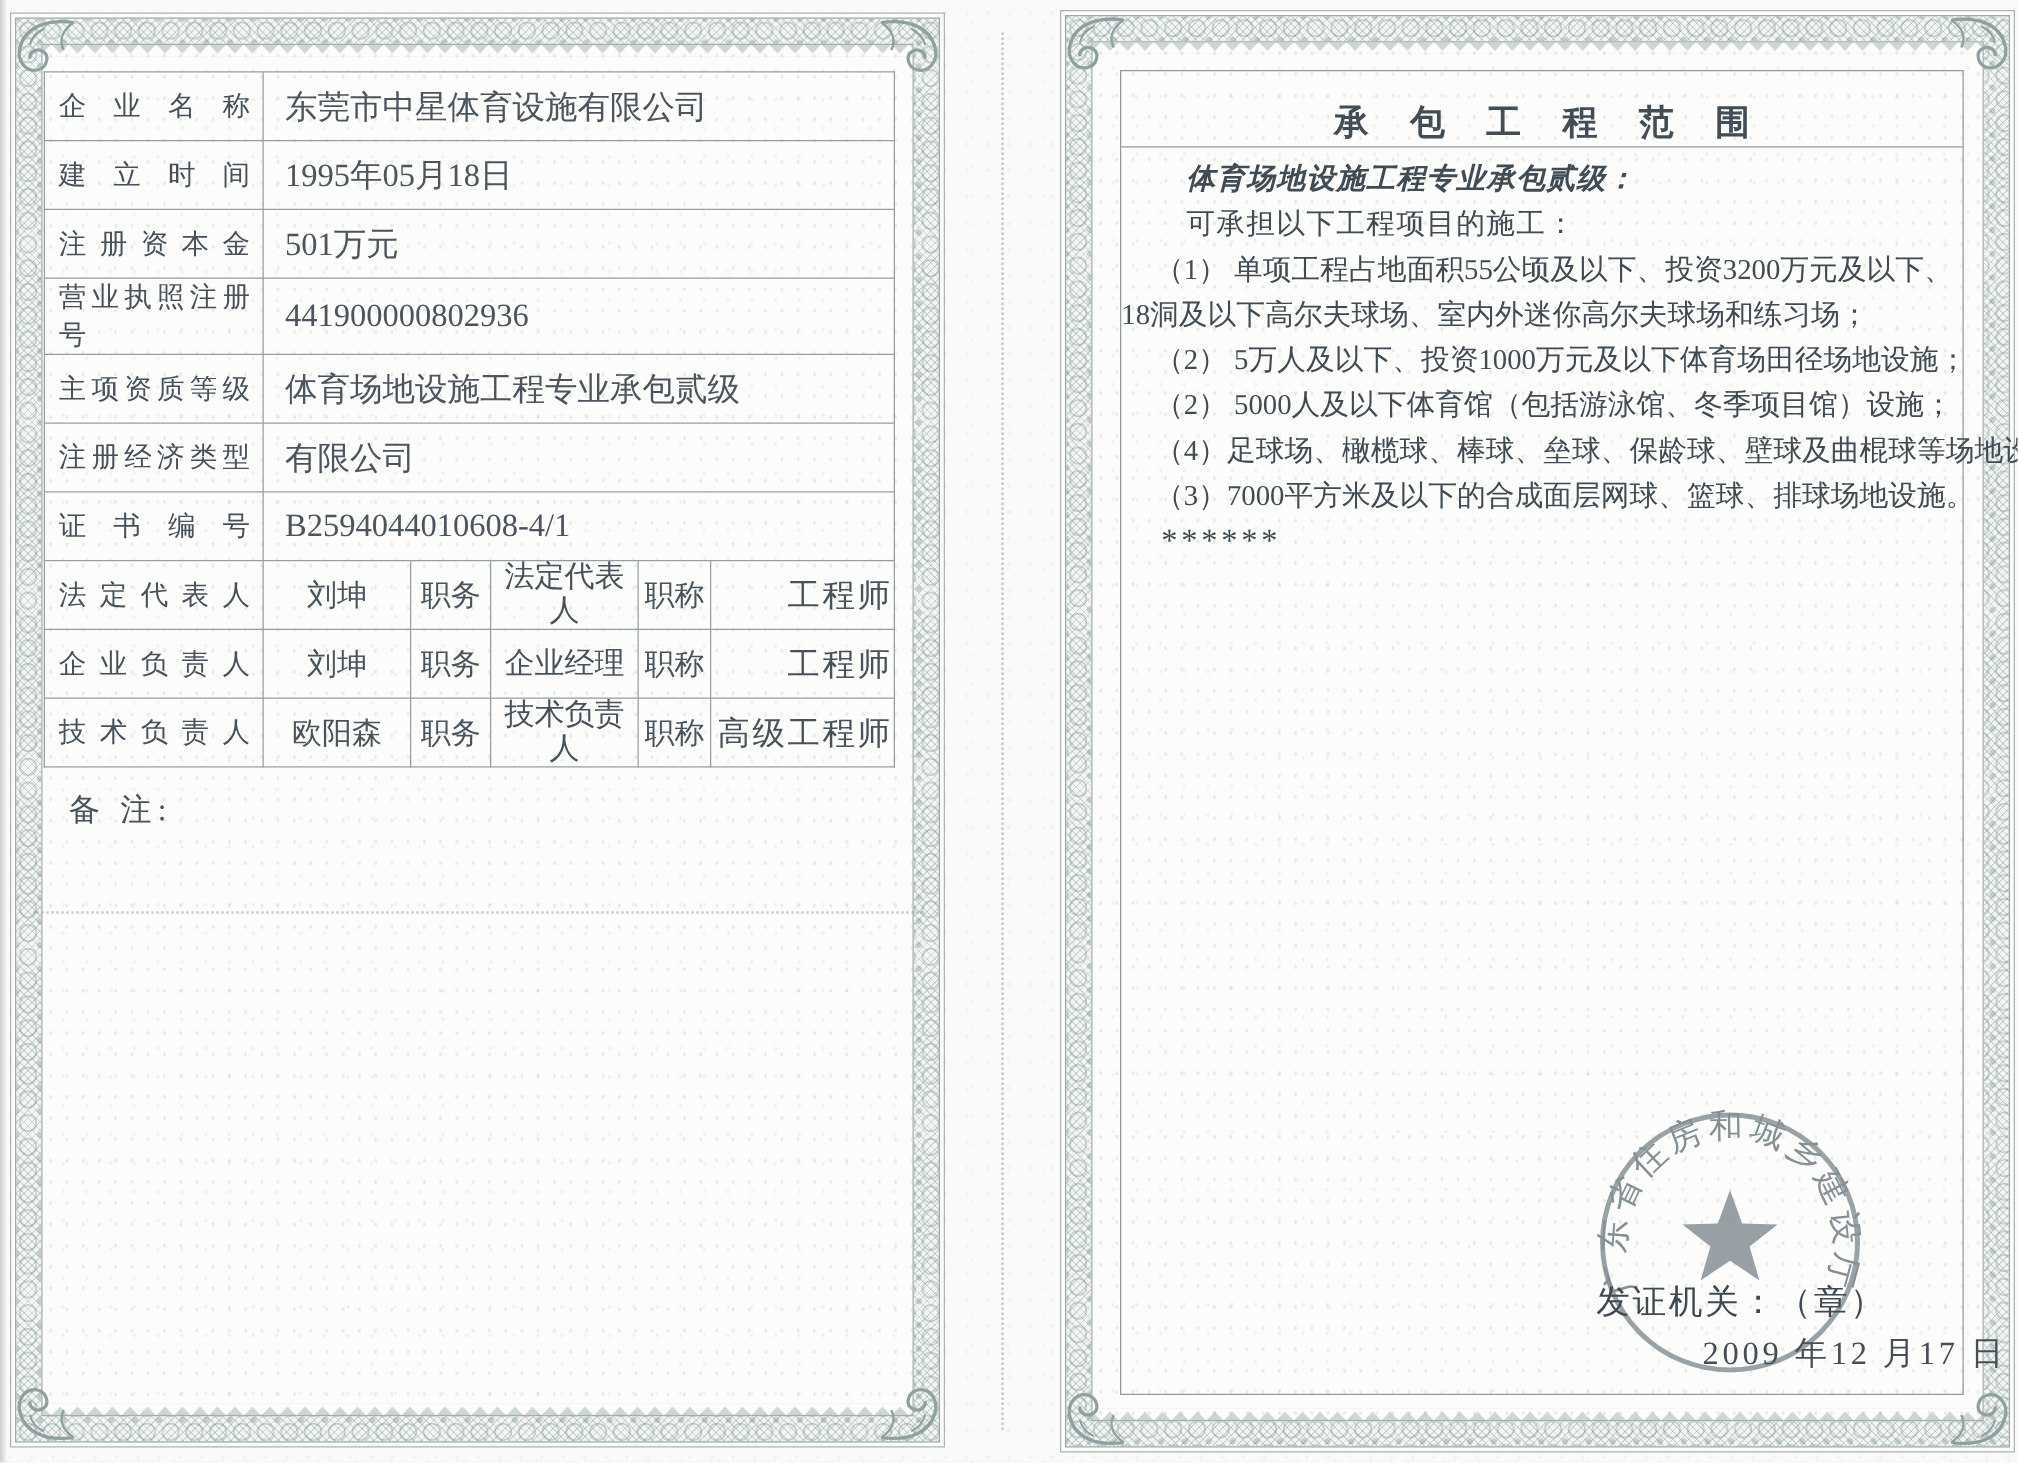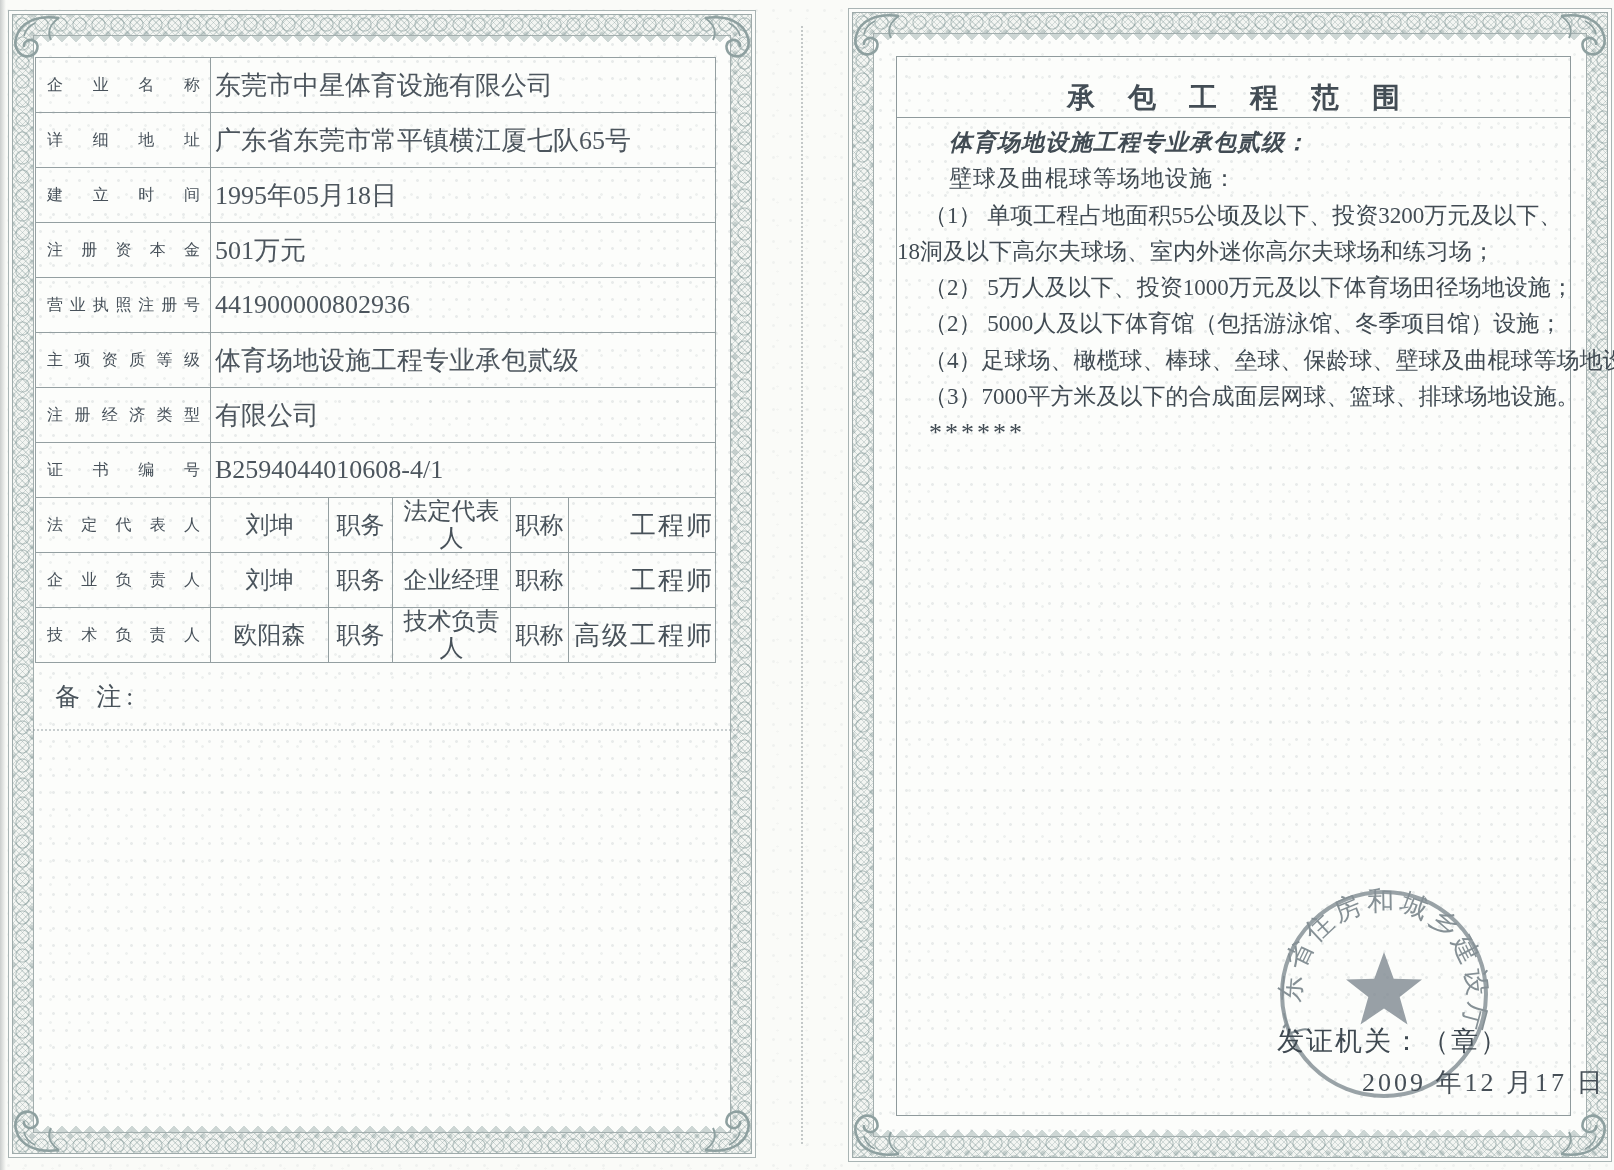--- a/index.html
+++ b/index.html
@@ -69,27 +69,27 @@
   table.info{
     border-collapse:collapse;table-layout:fixed;
     width:680px;margin:21px 0 0 1px;
     color:#48525a;
   }
   table.info td{
     border:1px solid #949fa1;height:55px;box-sizing:border-box;
     overflow:visible;
   }
   td.lbl{
-    width:175px;font-size:16px;letter-spacing:1px;
+    width:175px;font-size:22px;letter-spacing:1px;
     padding:0 9px 0 11px;
     text-align:justify;text-align-last:justify;
     color:#47515a;
   }
   td.val{
-    font-size:26px;padding-left:4px;color:#4c555d;white-space:nowrap;
+    font-size:26px;padding-left:17px;color:#4c555d;white-space:nowrap;
   }
   td.c{text-align:center;font-size:24px;color:#4a545c;}
   td.duty{font-size:24px;line-height:1.12;text-align:center;padding:0 4px;}
   td.ttl{font-size:26px;text-align:right;white-space:nowrap;letter-spacing:2px;}
   .remark{margin:17px 0 0 21px;font-size:25px;letter-spacing:5px;color:#48525a;}
   .crease{position:absolute;left:-8px;right:-8px;top:693px;
     border-top:2px dotted rgba(138,148,153,.45);}
   
   .rp-frame{position:absolute;left:22px;top:22px;width:675px;height:1060px;
     border:1px solid #8f9a9c;box-sizing:border-box;}
@@ -149,24 +149,20 @@
             <col style="width:118px">
               <col style="width:58px">
               <col style="width:147px">
           </colgroup>
           <tbody>
               <tr>
             <td class="lbl">企 业 名 称</td>
             <td class="val" colspan="5">东莞市中星体育设施有限公司</td>
           </tr>
           <tr>
-            <td class="lbl">详 细 地 址</td>
-            <td class="val" colspan="5">广东省东莞市常平镇横江厦七队65号</td>
-          </tr>
-          <tr>
             <td class="lbl">建 立 时 间</td>
             <td class="val" colspan="5">1995年05月18日</td>
           </tr>
           <tr>
             <td class="lbl">注 册 资 本 金</td>
             <td class="val" colspan="5">501万元</td>
           </tr>
           <tr>
             <td class="lbl">营业执照注册号</td>
             <td class="val" colspan="5">441900000802936</td>
@@ -234,21 +230,21 @@
         </svg>
       <div class="inner">
 
         <div class="rp-frame">
           <div class="rp-title-box">
             <span class="rp-title">承 包 工 程 范 围</span>
           </div>
 
           <div class="rp-body">
             <p class="ln-grade">体育场地设施工程专业承包贰级：</p>
-            <p class="ln-intro">壁球及曲棍球等场地设施：</p>
+            <p class="ln-intro">可承担以下工程项目的施工：</p>
             <p class="ln-item">（1） 单项工程占地面积55公顷及以下、投资3200万元及以下、</p>
             <p class="ln-cont">18洞及以下高尔夫球场、室内外迷你高尔夫球场和练习场；</p>
             <p class="ln-item">（2） 5万人及以下、投资1000万元及以下体育场田径场地设施；</p>
             <p class="ln-item">（2） 5000人及以下体育馆（包括游泳馆、冬季项目馆）设施；</p>
             <p class="ln-item">（4）足球场、橄榄球、棒球、垒球、保龄球、壁球及曲棍球等场地设施</p>
             <p class="ln-item">（3）7000平方米及以下的合成面层网球、篮球、排球场地设施。</p>
             <p class="ln-stars">******</p>
           </div>
 
           <svg class="stamp" width="260" height="260" viewBox="0 0 260 260">

